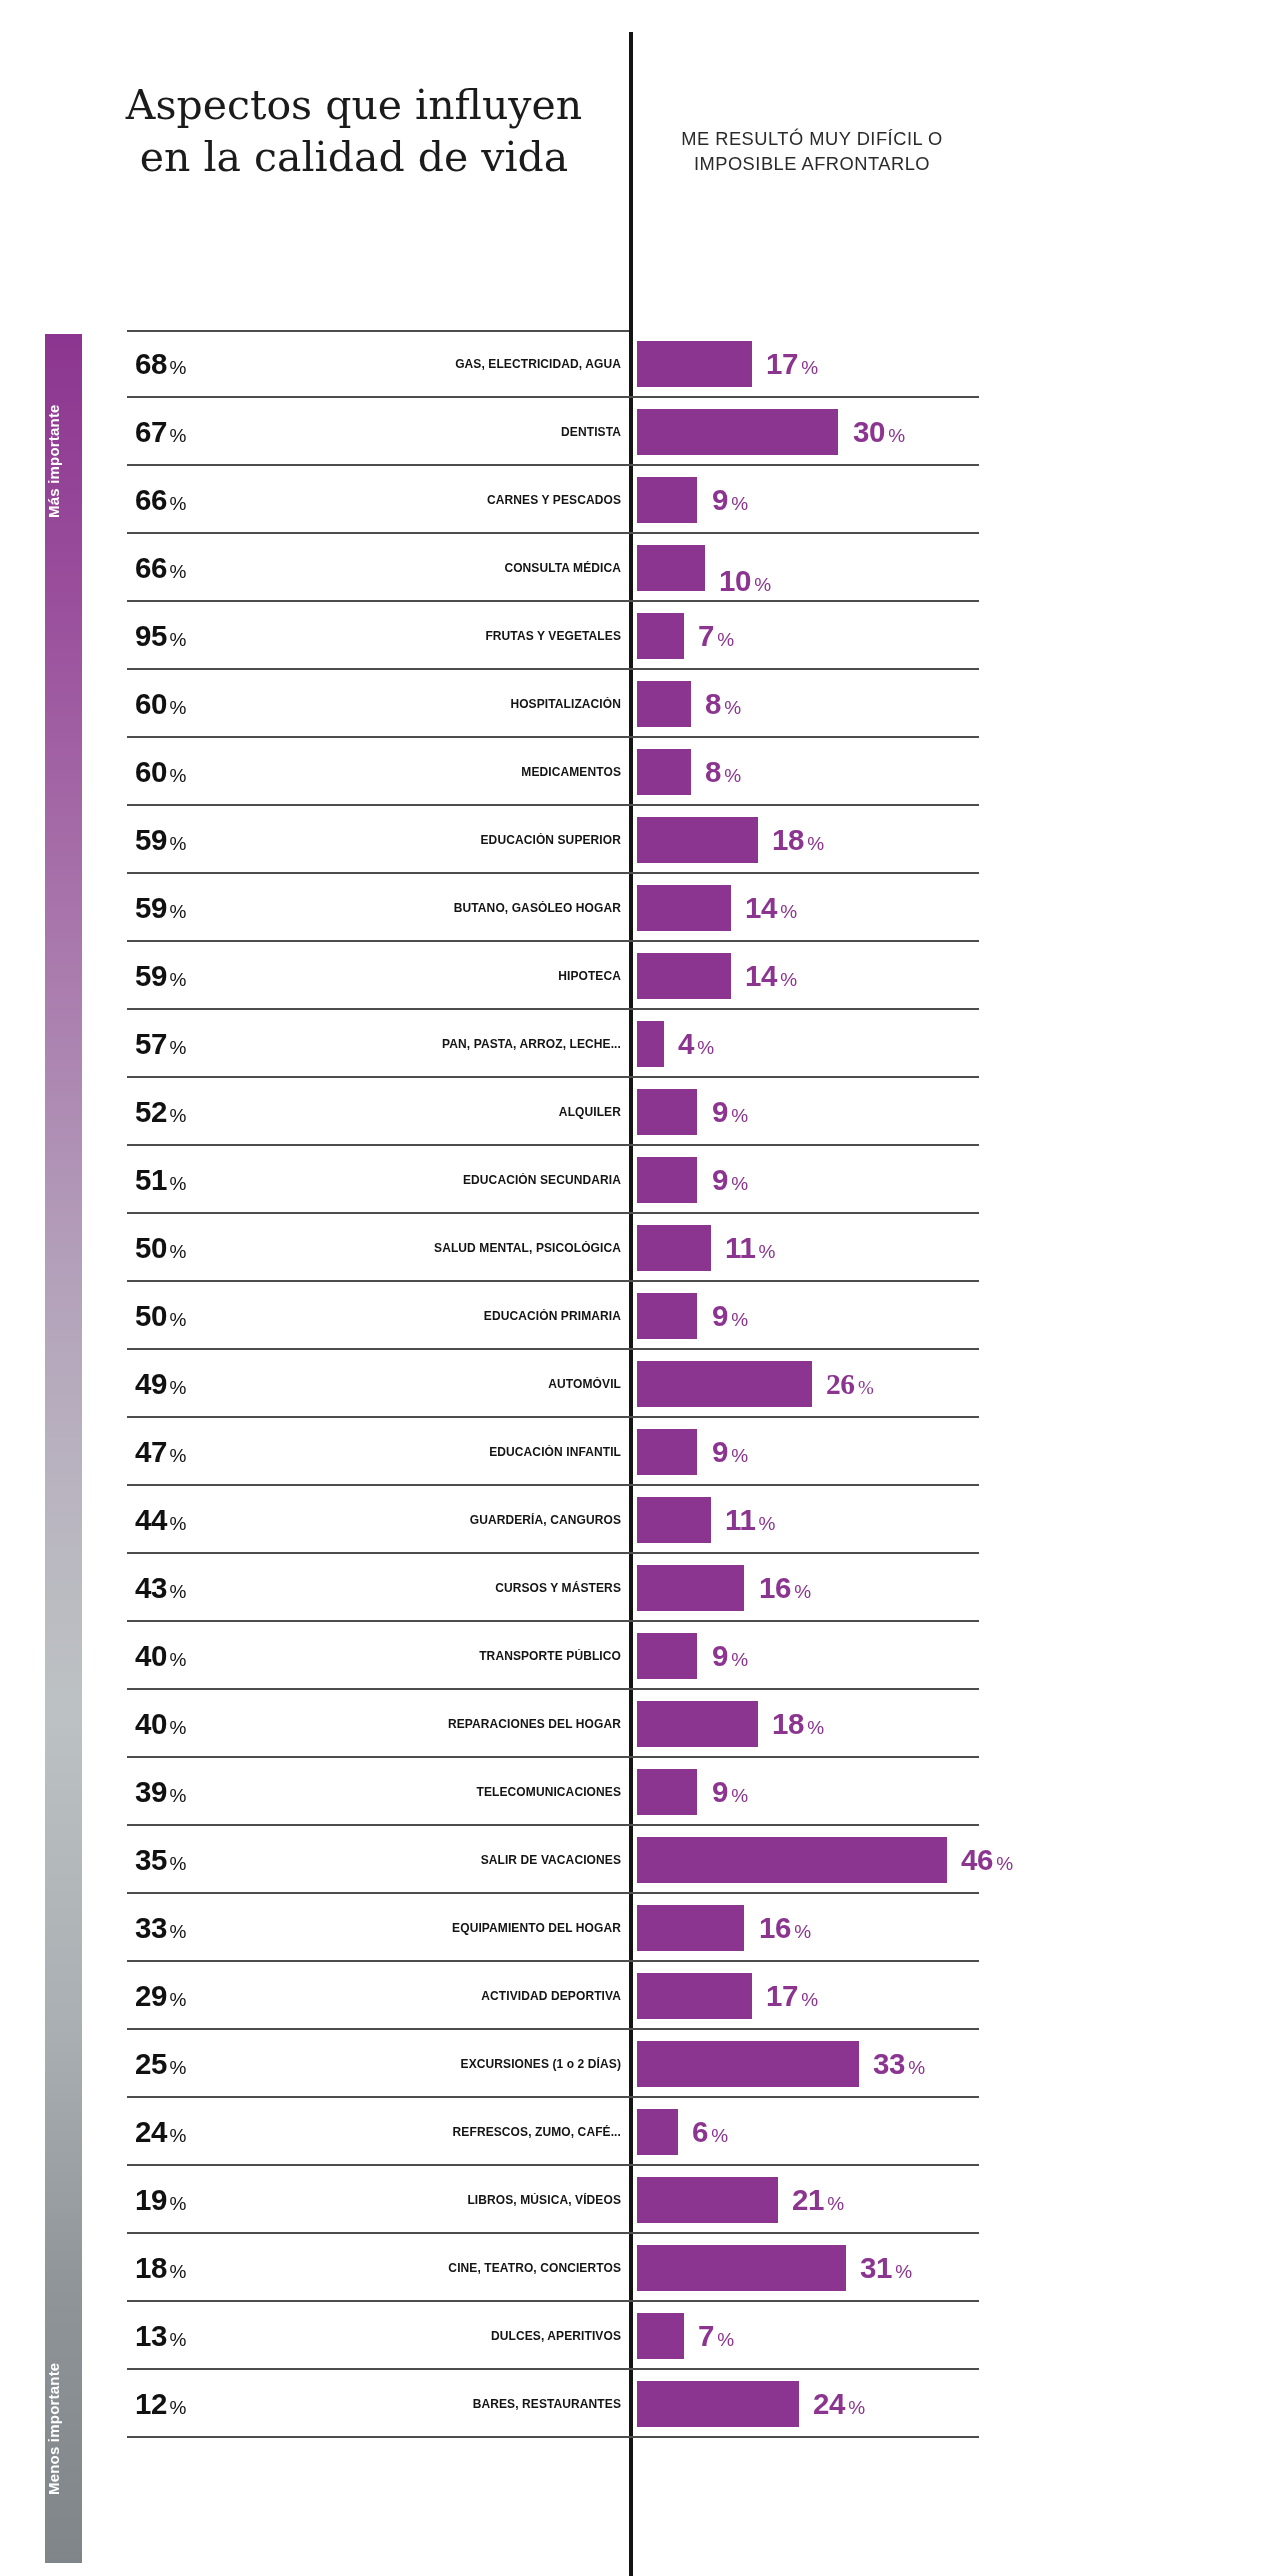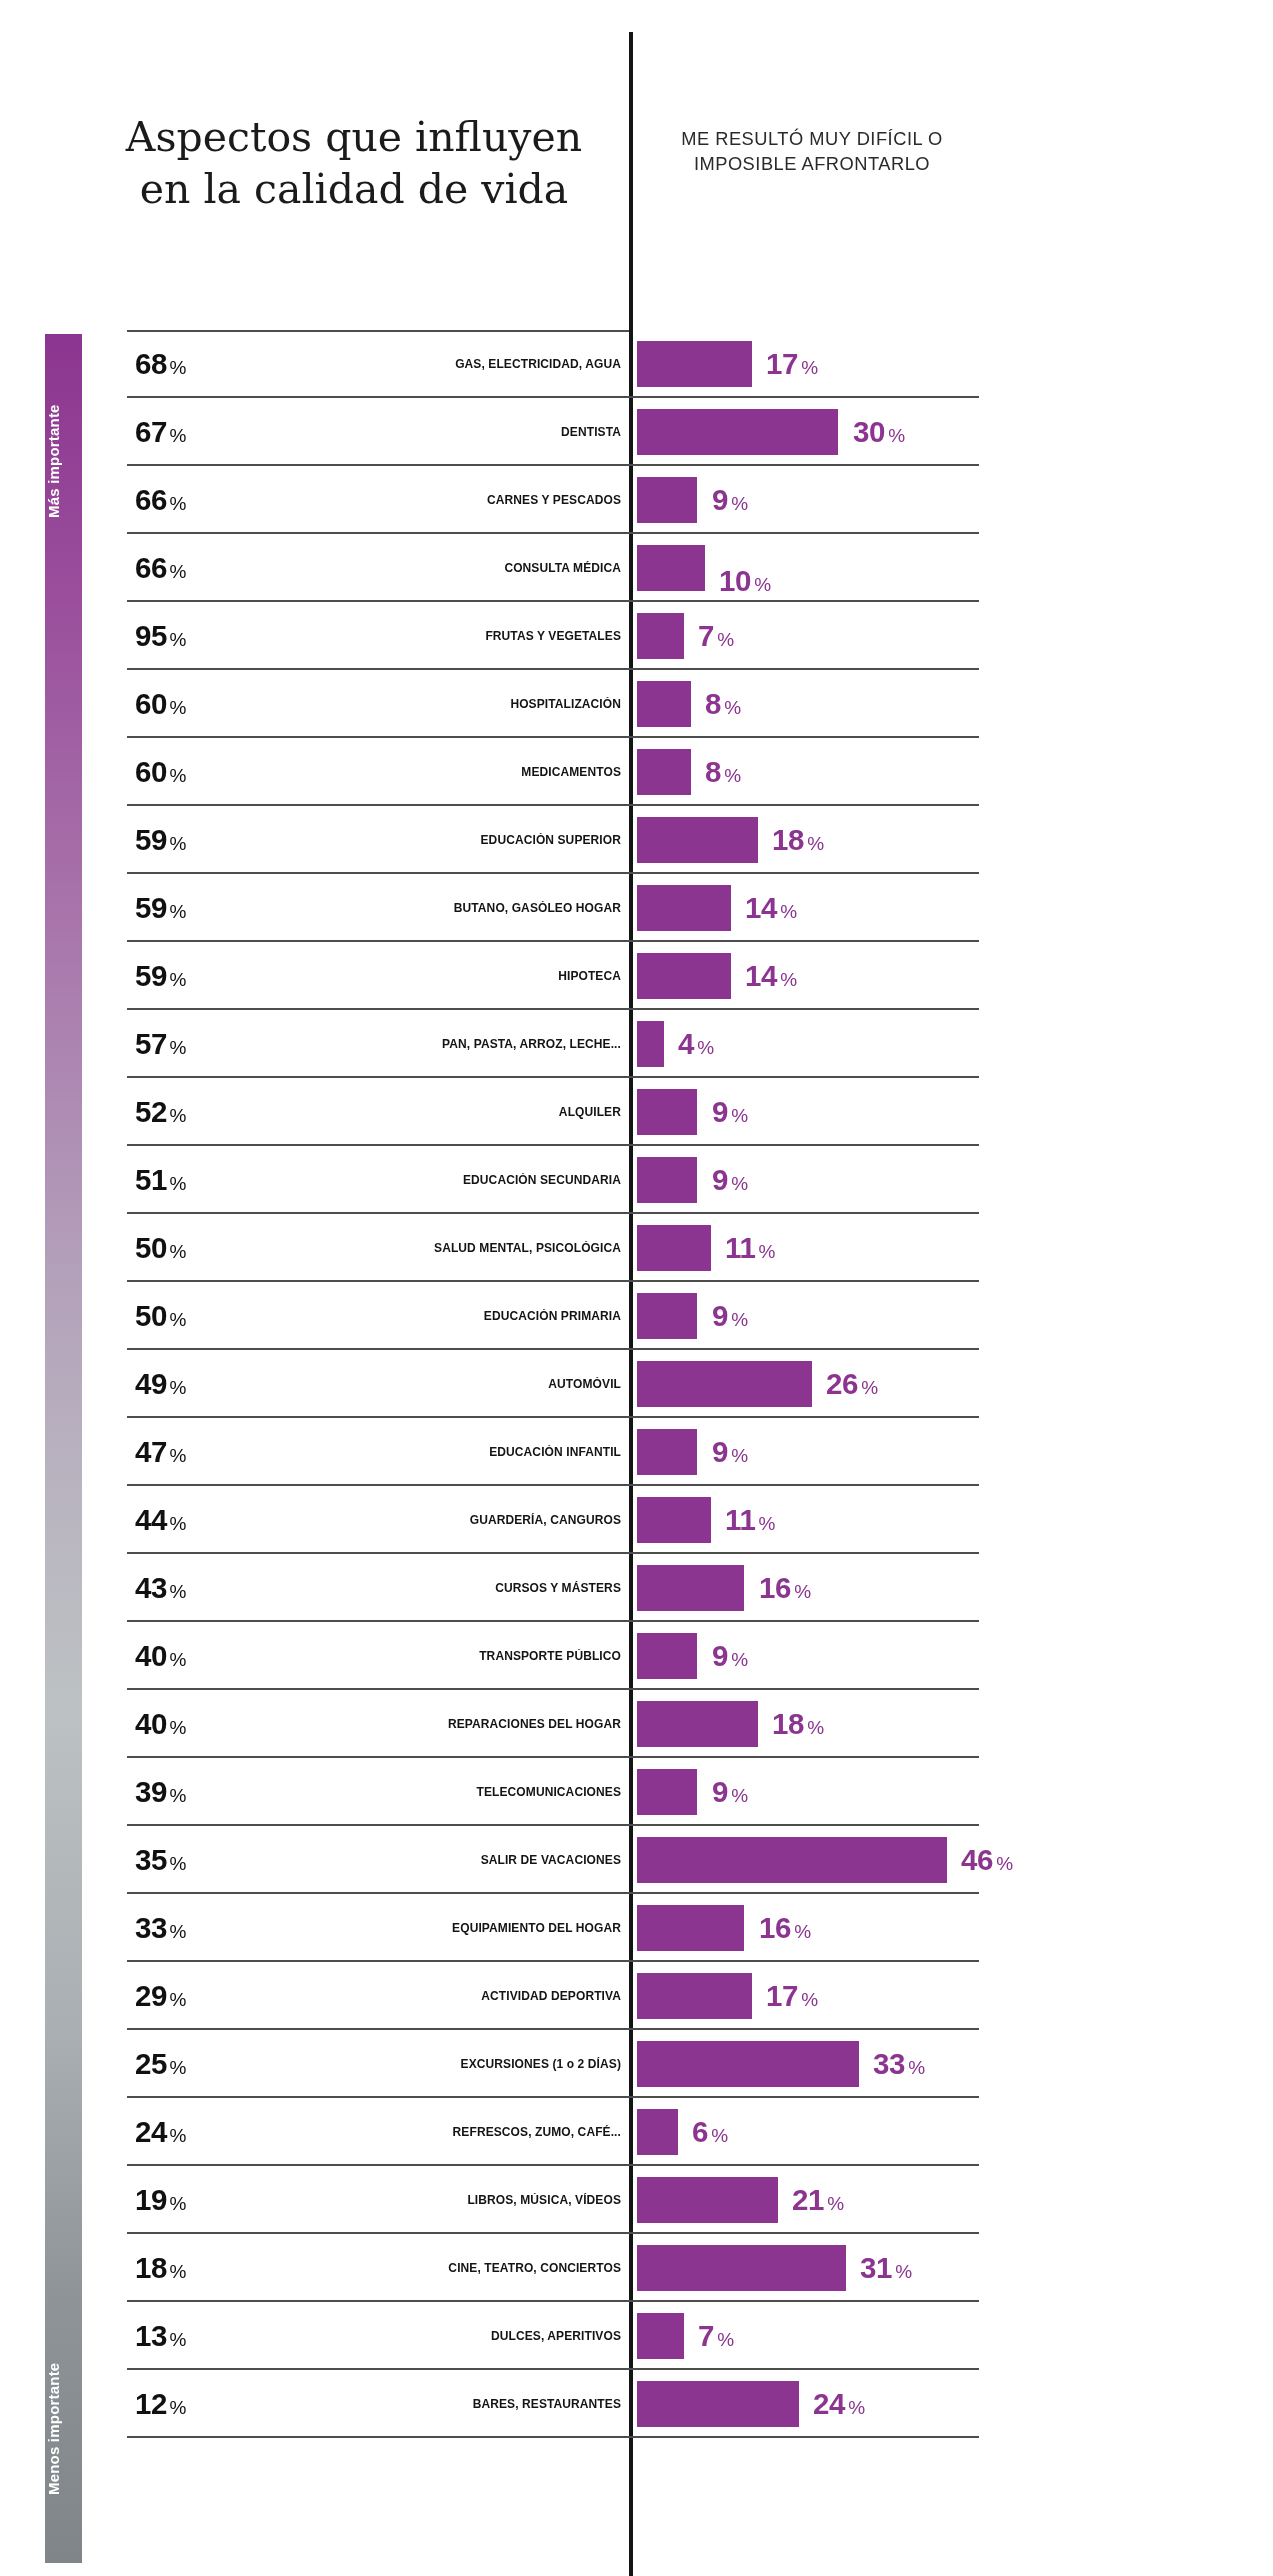--- a/index.html
+++ b/index.html
@@ -58,21 +58,20 @@
     position: absolute;
     left: 119px;
     top: 80px;
     width: 470px;
     text-align: center;
     font-family: "DejaVu Serif", "Liberation Serif", serif;
     font-size: 41px;
     line-height: 1.26;
     color: #1b1b1b;
     font-weight: 400;
-    margin-top: 32px;
   }
   .col-head {
     position: absolute;
     left: 645px;
     top: 127px;
     width: 334px;
     text-align: center;
     font-size: 18.3px;
     line-height: 1.34;
     letter-spacing: 0.5px;
@@ -283,21 +282,21 @@
       <div class="row">
         <div class="pct"><span>50</span><span class="sym">%</span></div>
         <div class="label">EDUCACIÓN PRIMARIA</div>
         <div class="bar" style="width: 60px;"></div>
         <div class="barval" style="left: 712px;"><span>9</span><span class="sym">%</span></div>
       </div>
       <div class="row">
         <div class="pct"><span>49</span><span class="sym">%</span></div>
         <div class="label">AUTOMÓVIL</div>
         <div class="bar" style="width: 175px;"></div>
-        <div class="barval" style="left: 826px;"><span>26</span><span class="sym">%</span></div>
+        <div class="barval" style="left: 826px; font-family: Liberation Serif, serif;"><span>26</span><span class="sym">%</span></div>
       </div>
       <div class="row">
         <div class="pct"><span>47</span><span class="sym">%</span></div>
         <div class="label">EDUCACIÓN INFANTIL</div>
         <div class="bar" style="width: 60px;"></div>
         <div class="barval" style="left: 712px;"><span>9</span><span class="sym">%</span></div>
       </div>
       <div class="row">
         <div class="pct"><span>44</span><span class="sym">%</span></div>
         <div class="label">GUARDERÍA, CANGUROS</div>

